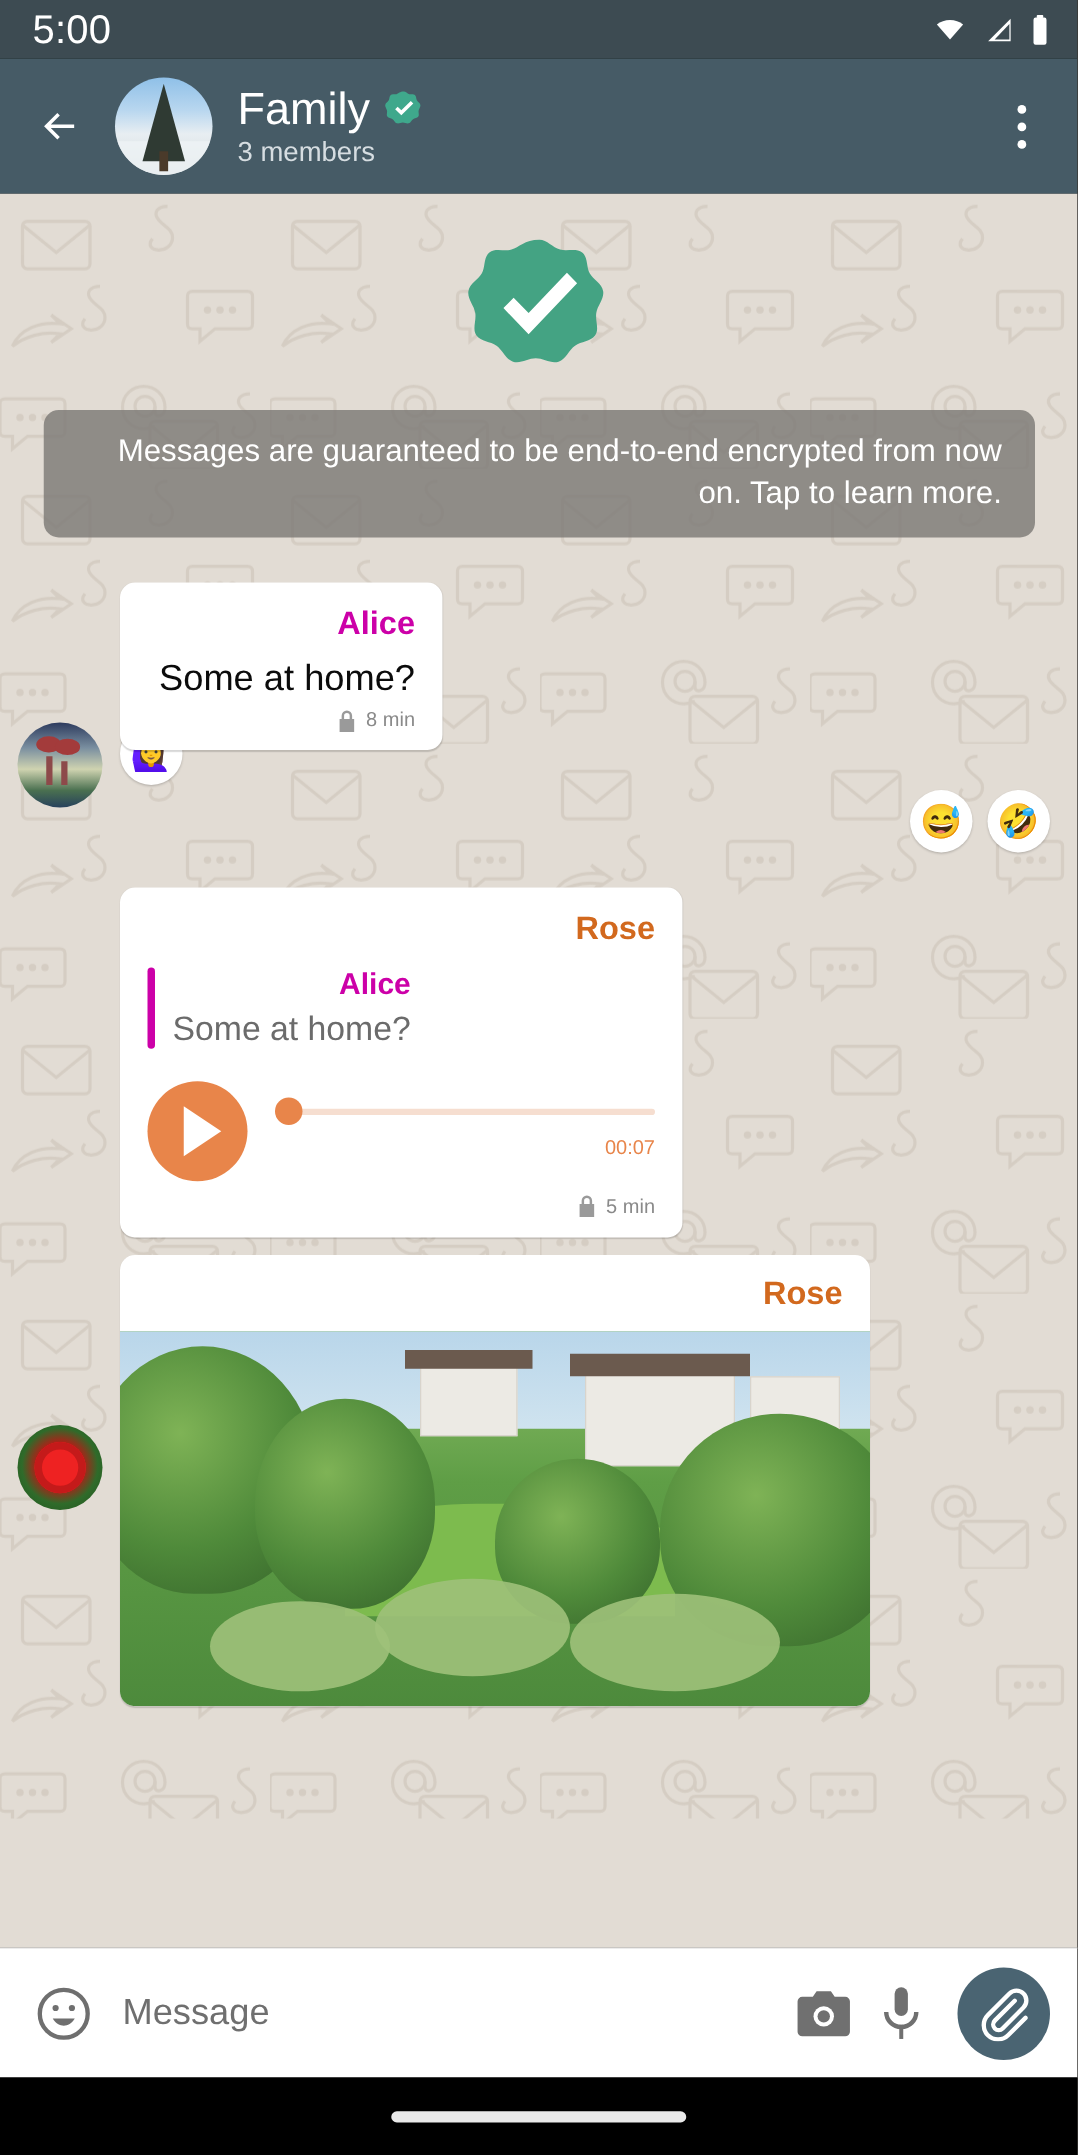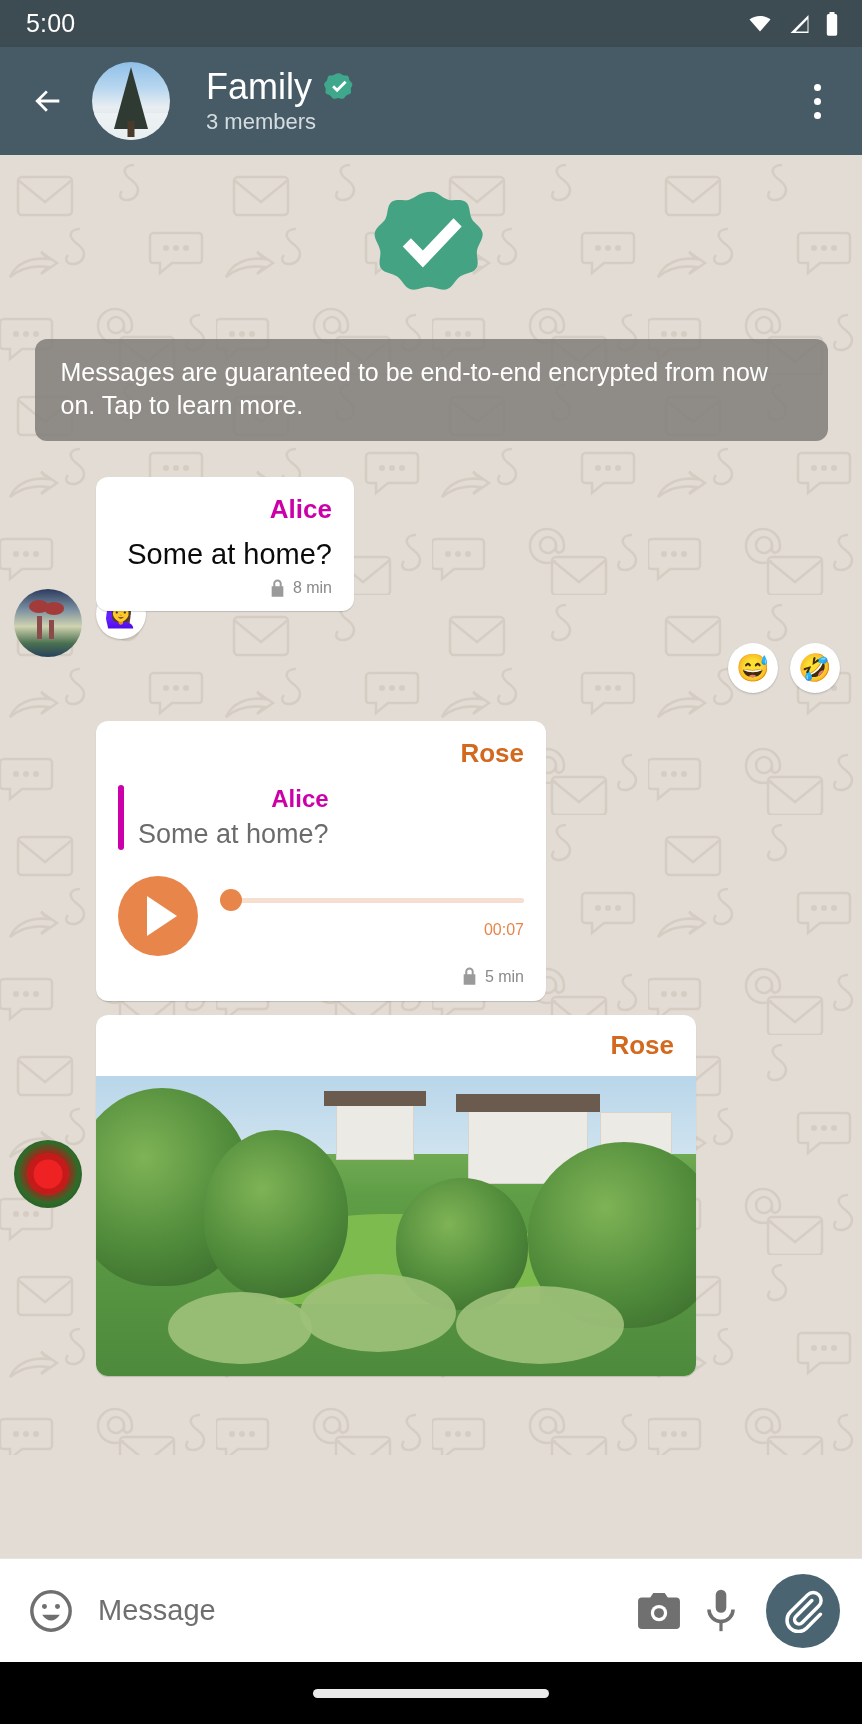--- a/index.html
+++ b/index.html
@@ -10,21 +10,21 @@
     background: #000;
   }
   .phone { position: relative; width: 862px; height: 1724px; display: flex; flex-direction: column; }
 
   
   .statusbar {
     height: 47px; background: #3d4b52; flex: 0 0 47px;
     display: flex; align-items: center; justify-content: space-between;
     padding: 0 22px 0 26px; color: #fff;
   }
-  .status-time { font-size: 25px; letter-spacing: .2px; }
+  .status-time { font-size: 32px; letter-spacing: .2px; }
   .status-icons { display: flex; align-items: center; gap: 11px; }
 
   
   .appbar {
     flex: 0 0 108px; height: 108px; background: #465b66;
     display: flex; align-items: center; padding: 0 18px 0 22px; gap: 0;
   }
   .back-btn { width: 52px; height: 52px; display:flex; align-items:center; justify-content:center; flex:0 0 auto; }
   .avatar-hdr {
     width: 78px; height: 78px; border-radius: 50%;
@@ -37,44 +37,44 @@
     border-bottom:62px solid #2f3a33;
   }
   .avatar-hdr .trunk {
     position:absolute; left:50%; bottom:4%; transform:translateX(-50%);
     width:7px; height:16px; background:#4a3a2a;
   }
   .avatar-hdr .snow {
     position:absolute; left:0; bottom:0; width:100%; height:34%;
     background:#eef3f5; opacity:.82;
   }
-  .hdr-text { margin-left: 36px; display: flex; flex-direction: column; justify-content: flex-end; flex: 1 1 auto; min-width:0; }
+  .hdr-text { margin-left: 20px; display: flex; flex-direction: column; justify-content: flex-end; flex: 1 1 auto; min-width:0; }
   .hdr-title-row { display: flex; align-items: center; gap: 12px; }
   .hdr-title { color: #fff; font-size: 36px; font-weight: 400; line-height: 1.1; }
   .verified-sm { width: 30px; height: 30px; flex: 0 0 auto; }
   .hdr-sub { color: #d6dde1; font-size: 22px; margin-top: 2px; }
   .menu-btn { width: 54px; height: 60px; display:flex; flex-direction:column; align-items:center; justify-content:center; gap:7px; flex:0 0 auto; }
   .menu-btn i { width: 7px; height: 7px; border-radius: 50%; background: #fff; display:block; }
 
   
   .chat {
     flex: 1 1 auto; position: relative; overflow: hidden;
     background-color: #e2dcd4;
   }
   .pattern { position: absolute; inset: 0; opacity: .5; }
 
   .chat-inner { position: relative; height: 100%; padding: 0 0 8px 0; }
 
   
   .enc-wrap { padding-top: 32px; display: flex; flex-direction: column; align-items: center; }
   .badge-big { width: 115px; height: 115px; }
   .enc-note {
-    margin-top: 37px; width: 793px; background: rgba(124,122,118,.82);
+    margin-top: 26px; width: 793px; background: rgba(124,122,118,.82);
     border-radius: 12px; padding: 17px 26px 19px;
-    color: #fff; font-size: 25px; line-height: 1.32; text-align: left;
+    color: #fff; font-size: 25px; line-height: 1.32; text-align: right;
   }
 
   
   .row { display: flex; align-items: flex-end; padding: 0 14px; text-align: right; }
   .row.in { justify-content: flex-start; }
   .row.out { justify-content: flex-end; }
 
   .av {
     width: 68px; height: 68px; border-radius: 50%; flex: 0 0 auto;
     margin-right: 10px; overflow: hidden; position: relative;

